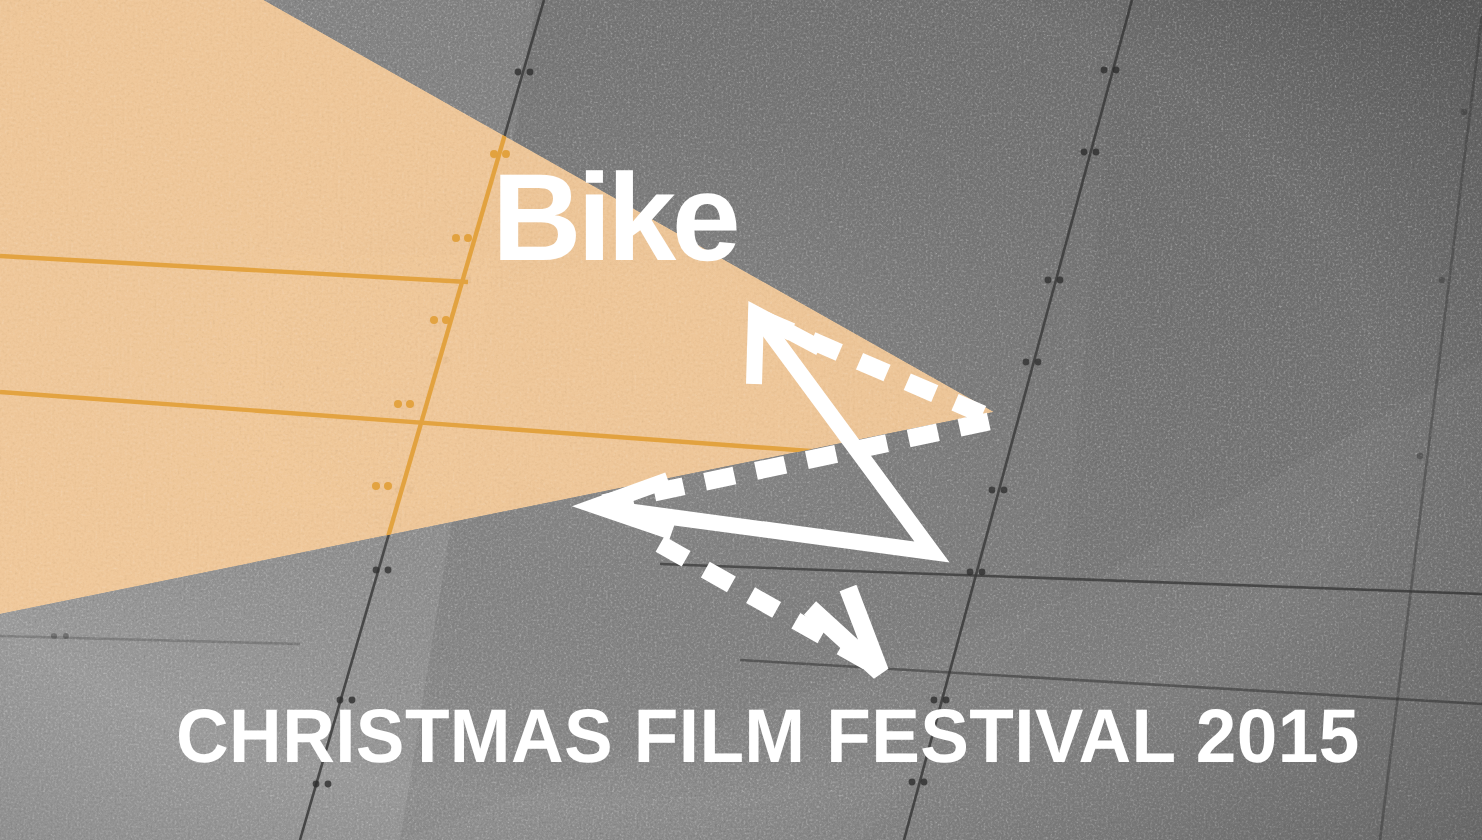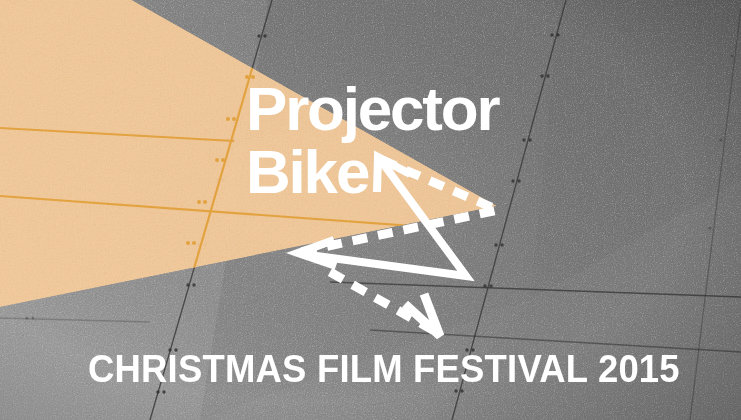--- a/index.html
+++ b/index.html
@@ -188,19 +188,18 @@
     <g fill="none" stroke="#ffffff" stroke-width="8" stroke-linecap="butt">
       <path d="M 377 192 L 378 157 L 410 174"></path>
     </g>
 
     <g fill="none" stroke="#ffffff" stroke-width="8" stroke-linecap="butt">
       <path d="M 334 240 L 298 253 L 336 266"></path>
     </g>
   </svg>
 
   <div class="txt" id="title">
-    <span>Projector</span>
     <span class="l2">Bike</span>
   </div>
 
   <div class="txt" id="festival">CHRISTMAS FILM FESTIVAL 2015</div>
 
 </div>
 
 </body></html>

